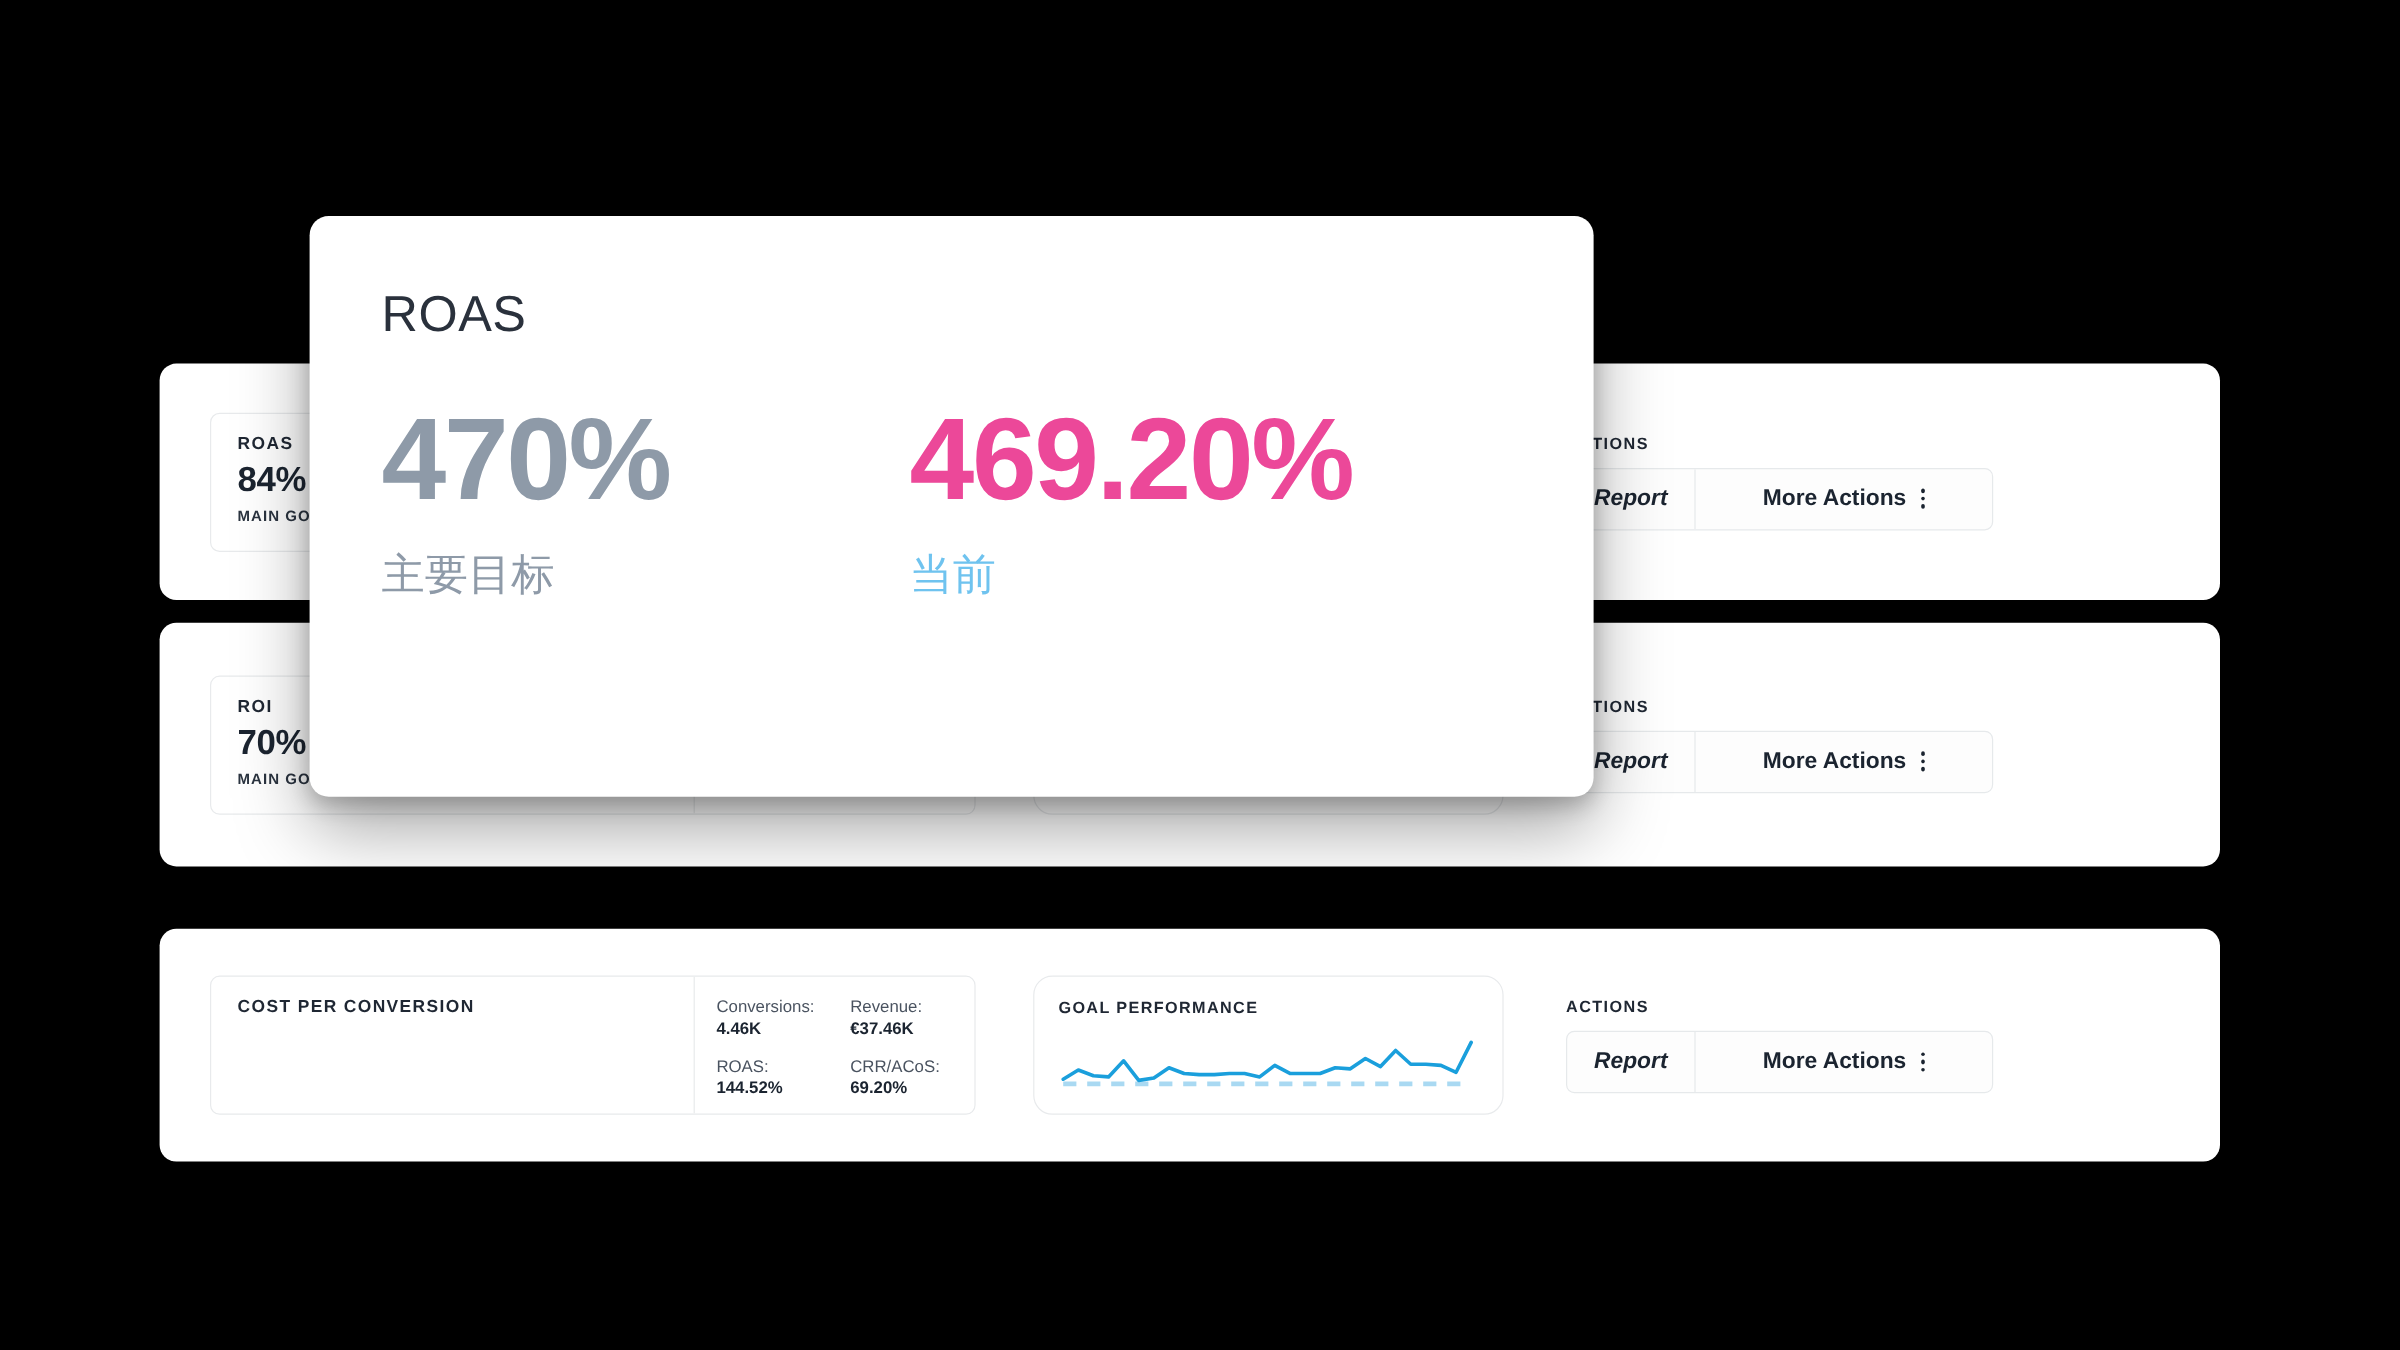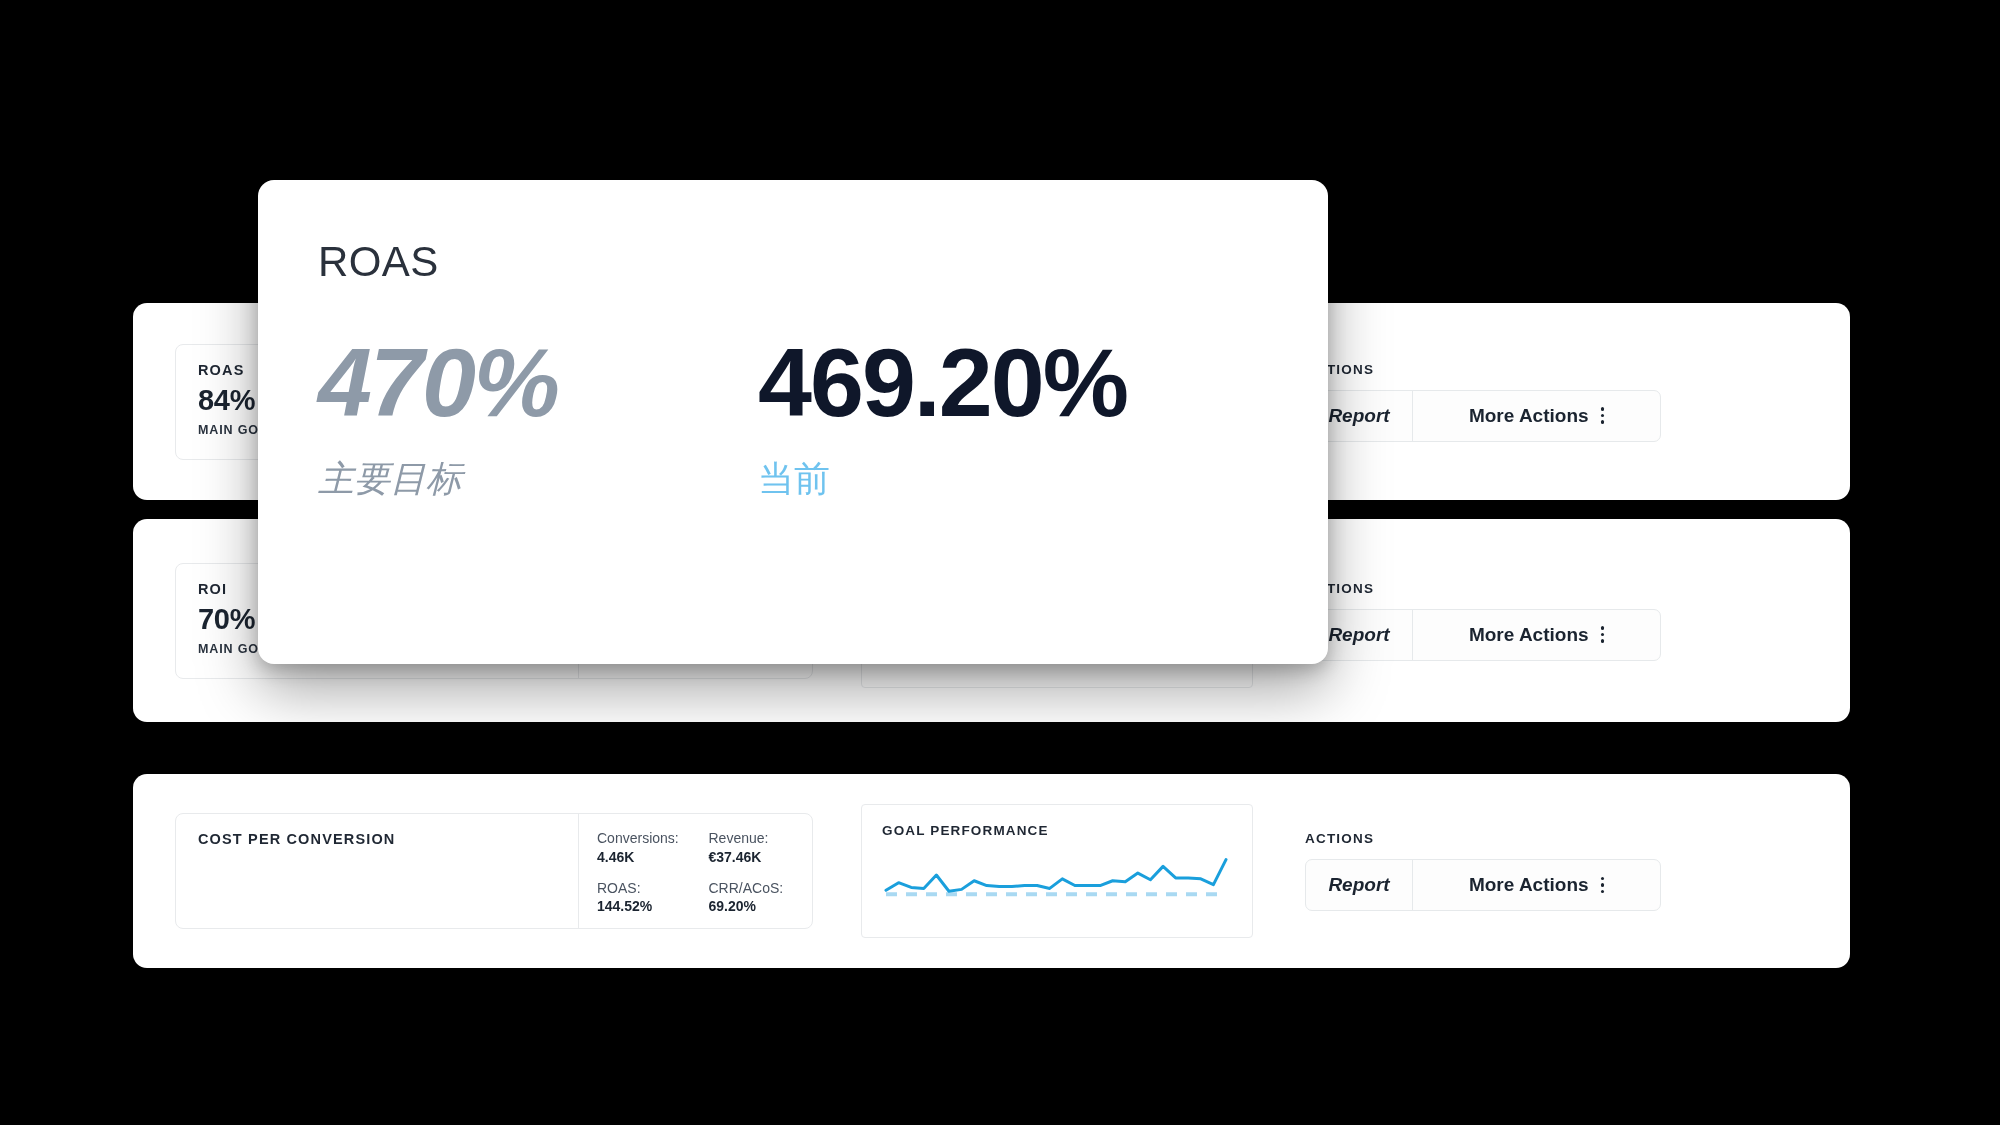--- a/index.html
+++ b/index.html
@@ -116,24 +116,24 @@
     font-weight: 700;
     color: #1b2430;
     line-height: 1.3;
     white-space: nowrap;
   }
 
   
   .spark-panel {
     margin-left: 48px;
     border: 1px solid #e8eaec;
-    border-radius: 4px;
+    border-radius: 16px;
     background: #ffffff;
     width: 392px;
-    height: 134px;
+    height: 116px;
     padding: 18px 20px 0 20px;
     flex: 0 0 auto;
   }
   .spark-title {
     font-size: 13.5px;
     font-weight: 700;
     letter-spacing: 1.15px;
     color: #1f2733;
     text-transform: uppercase;
     white-space: nowrap;
@@ -214,29 +214,29 @@
   .modal-title {
     font-size: 42px;
     font-weight: 400;
     color: #2a313c;
     letter-spacing: 0.4px;
   }
   .modal-body {
     display: flex;
     margin-top: 48px;
   }
-  .modal-col.goal { width: 440px; font-style: italic; }
+  .modal-col.goal { width: 440px; }
   .modal-num {
     font-size: 97px;
     font-weight: 700;
     line-height: 1;
     letter-spacing: -2px;
   }
   .modal-num.goal    { color: #8e9aa8; }
-  .modal-num.current { color: #0f172a; }
+  .modal-num.current { color: #ec4899; }
   .modal-cap {
     margin-top: 26px;
     font-size: 36px;
     font-weight: 400;
     line-height: 1.2;
   }
   .modal-cap.goal    { color: #8e9aa8; }
   .modal-cap.current { color: #6fc3ef; }
 </style>
 </head>

